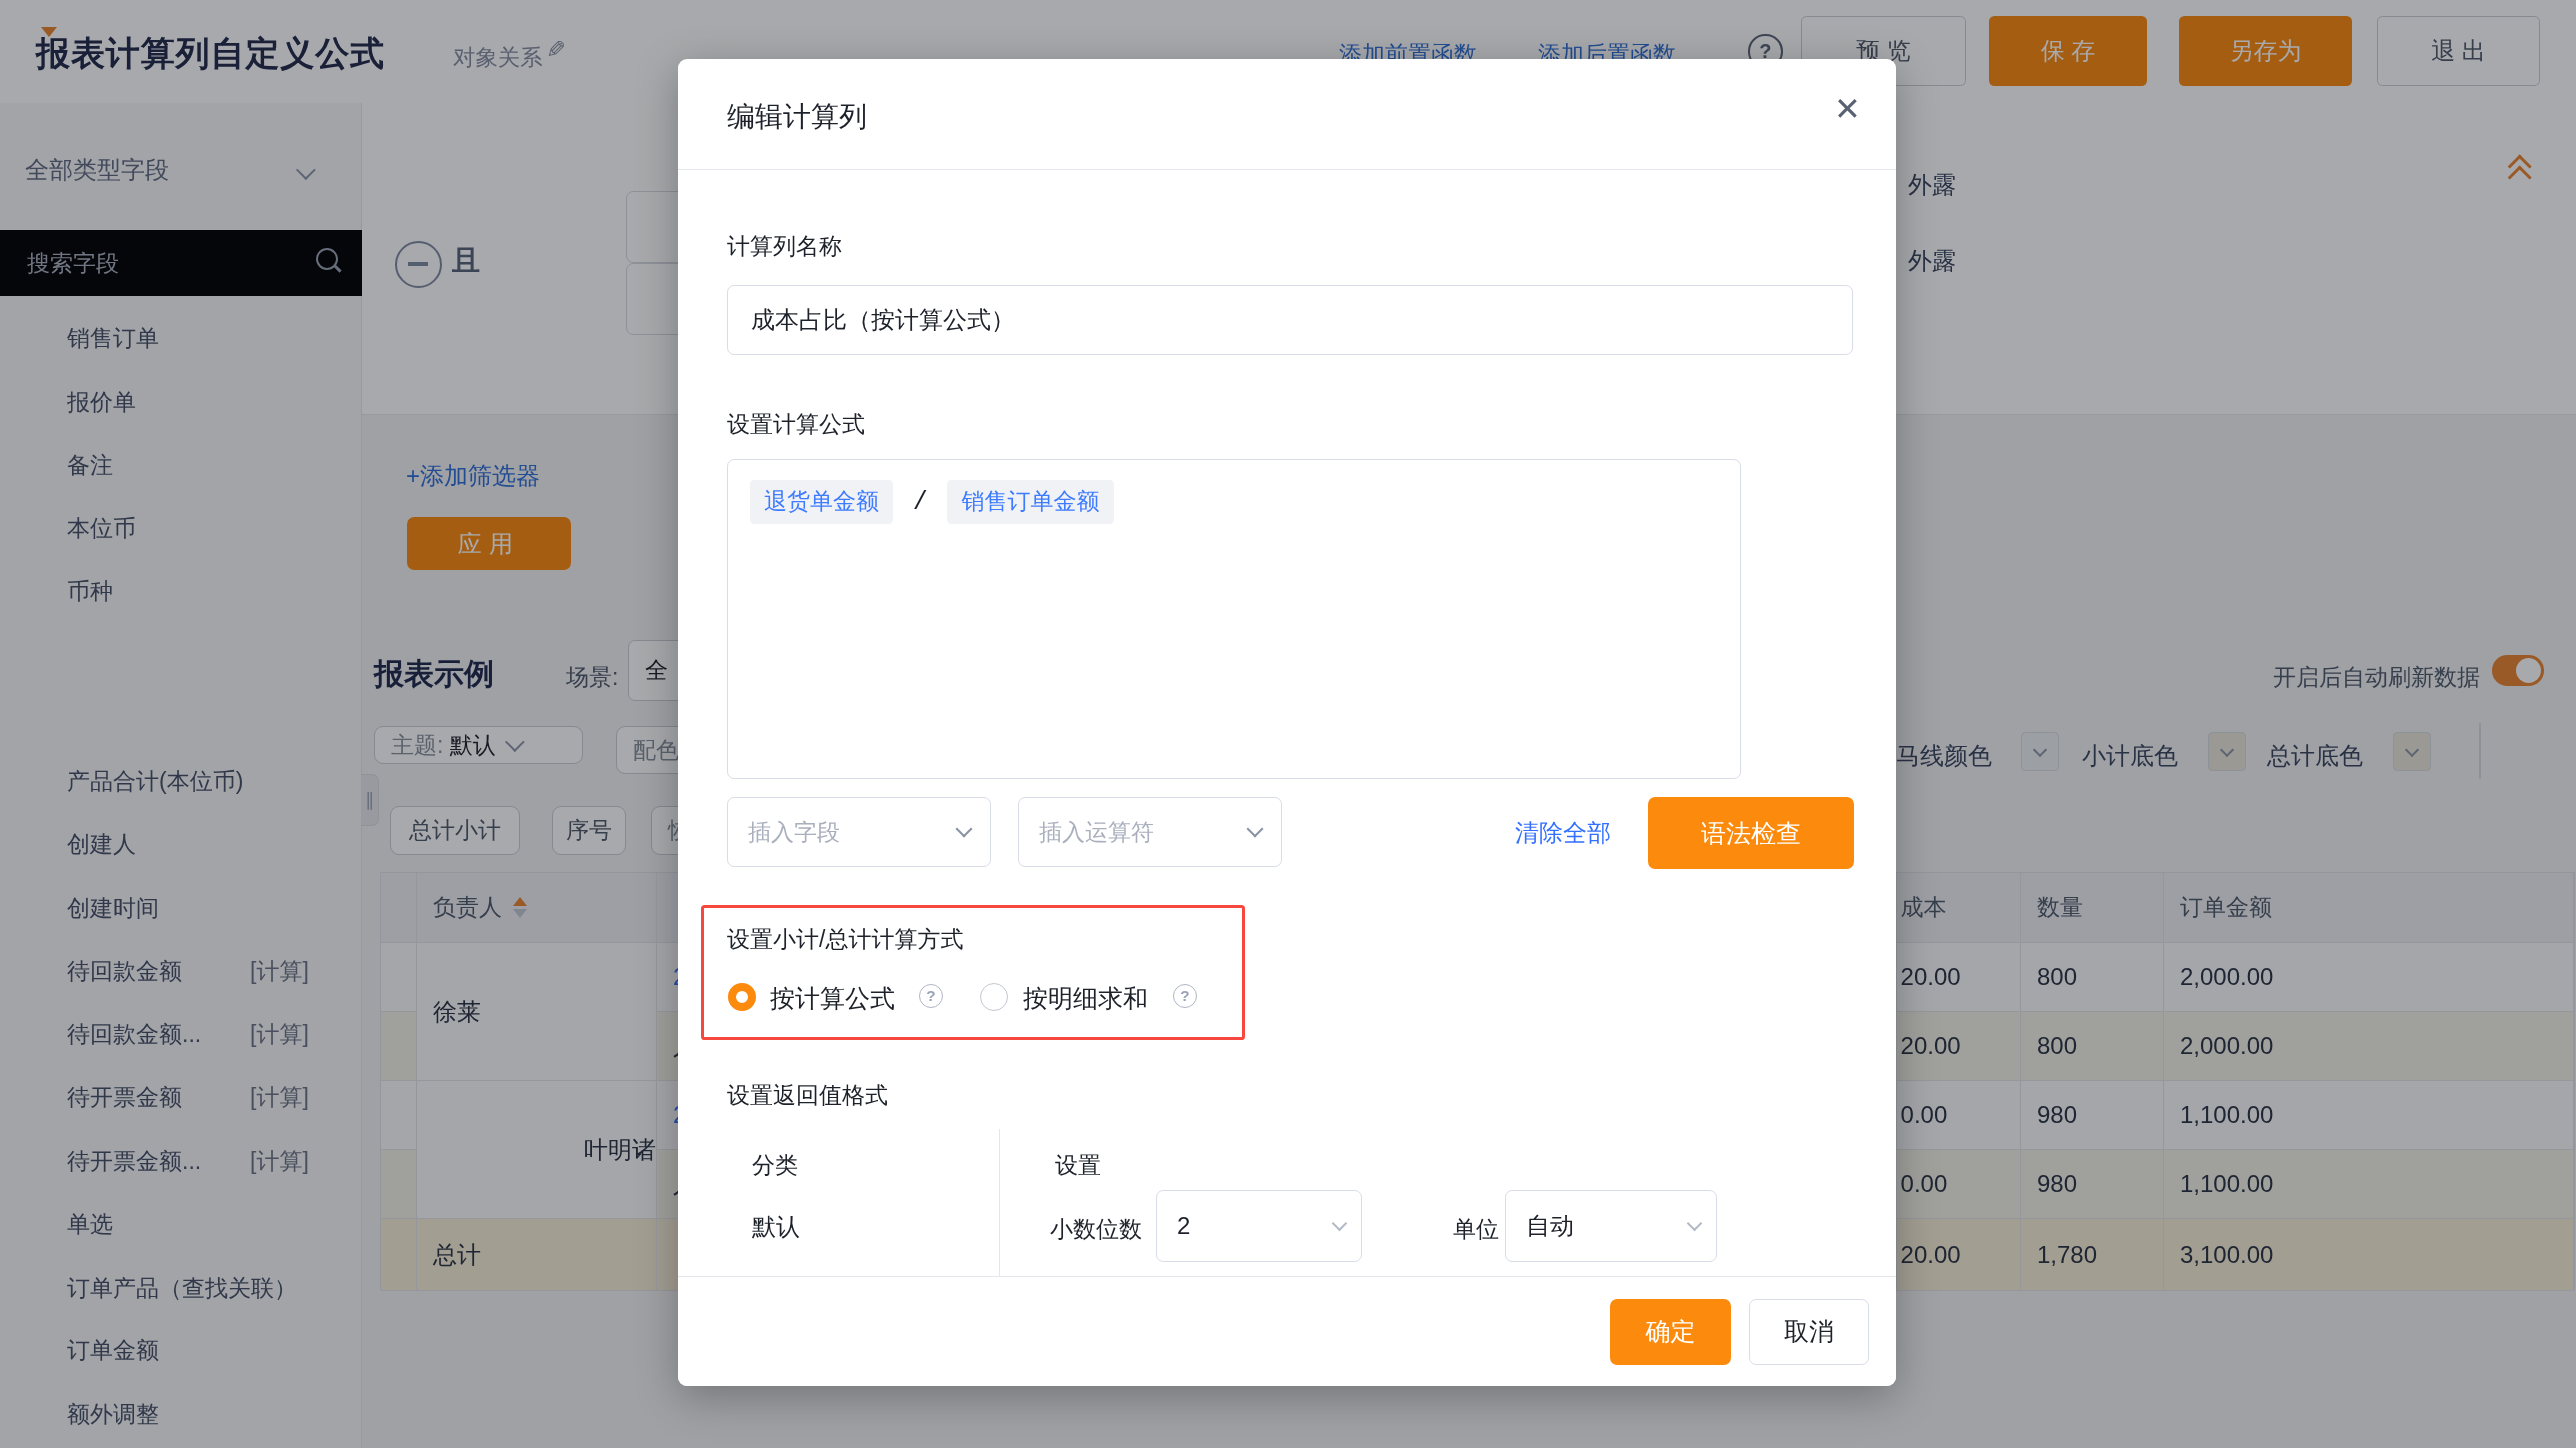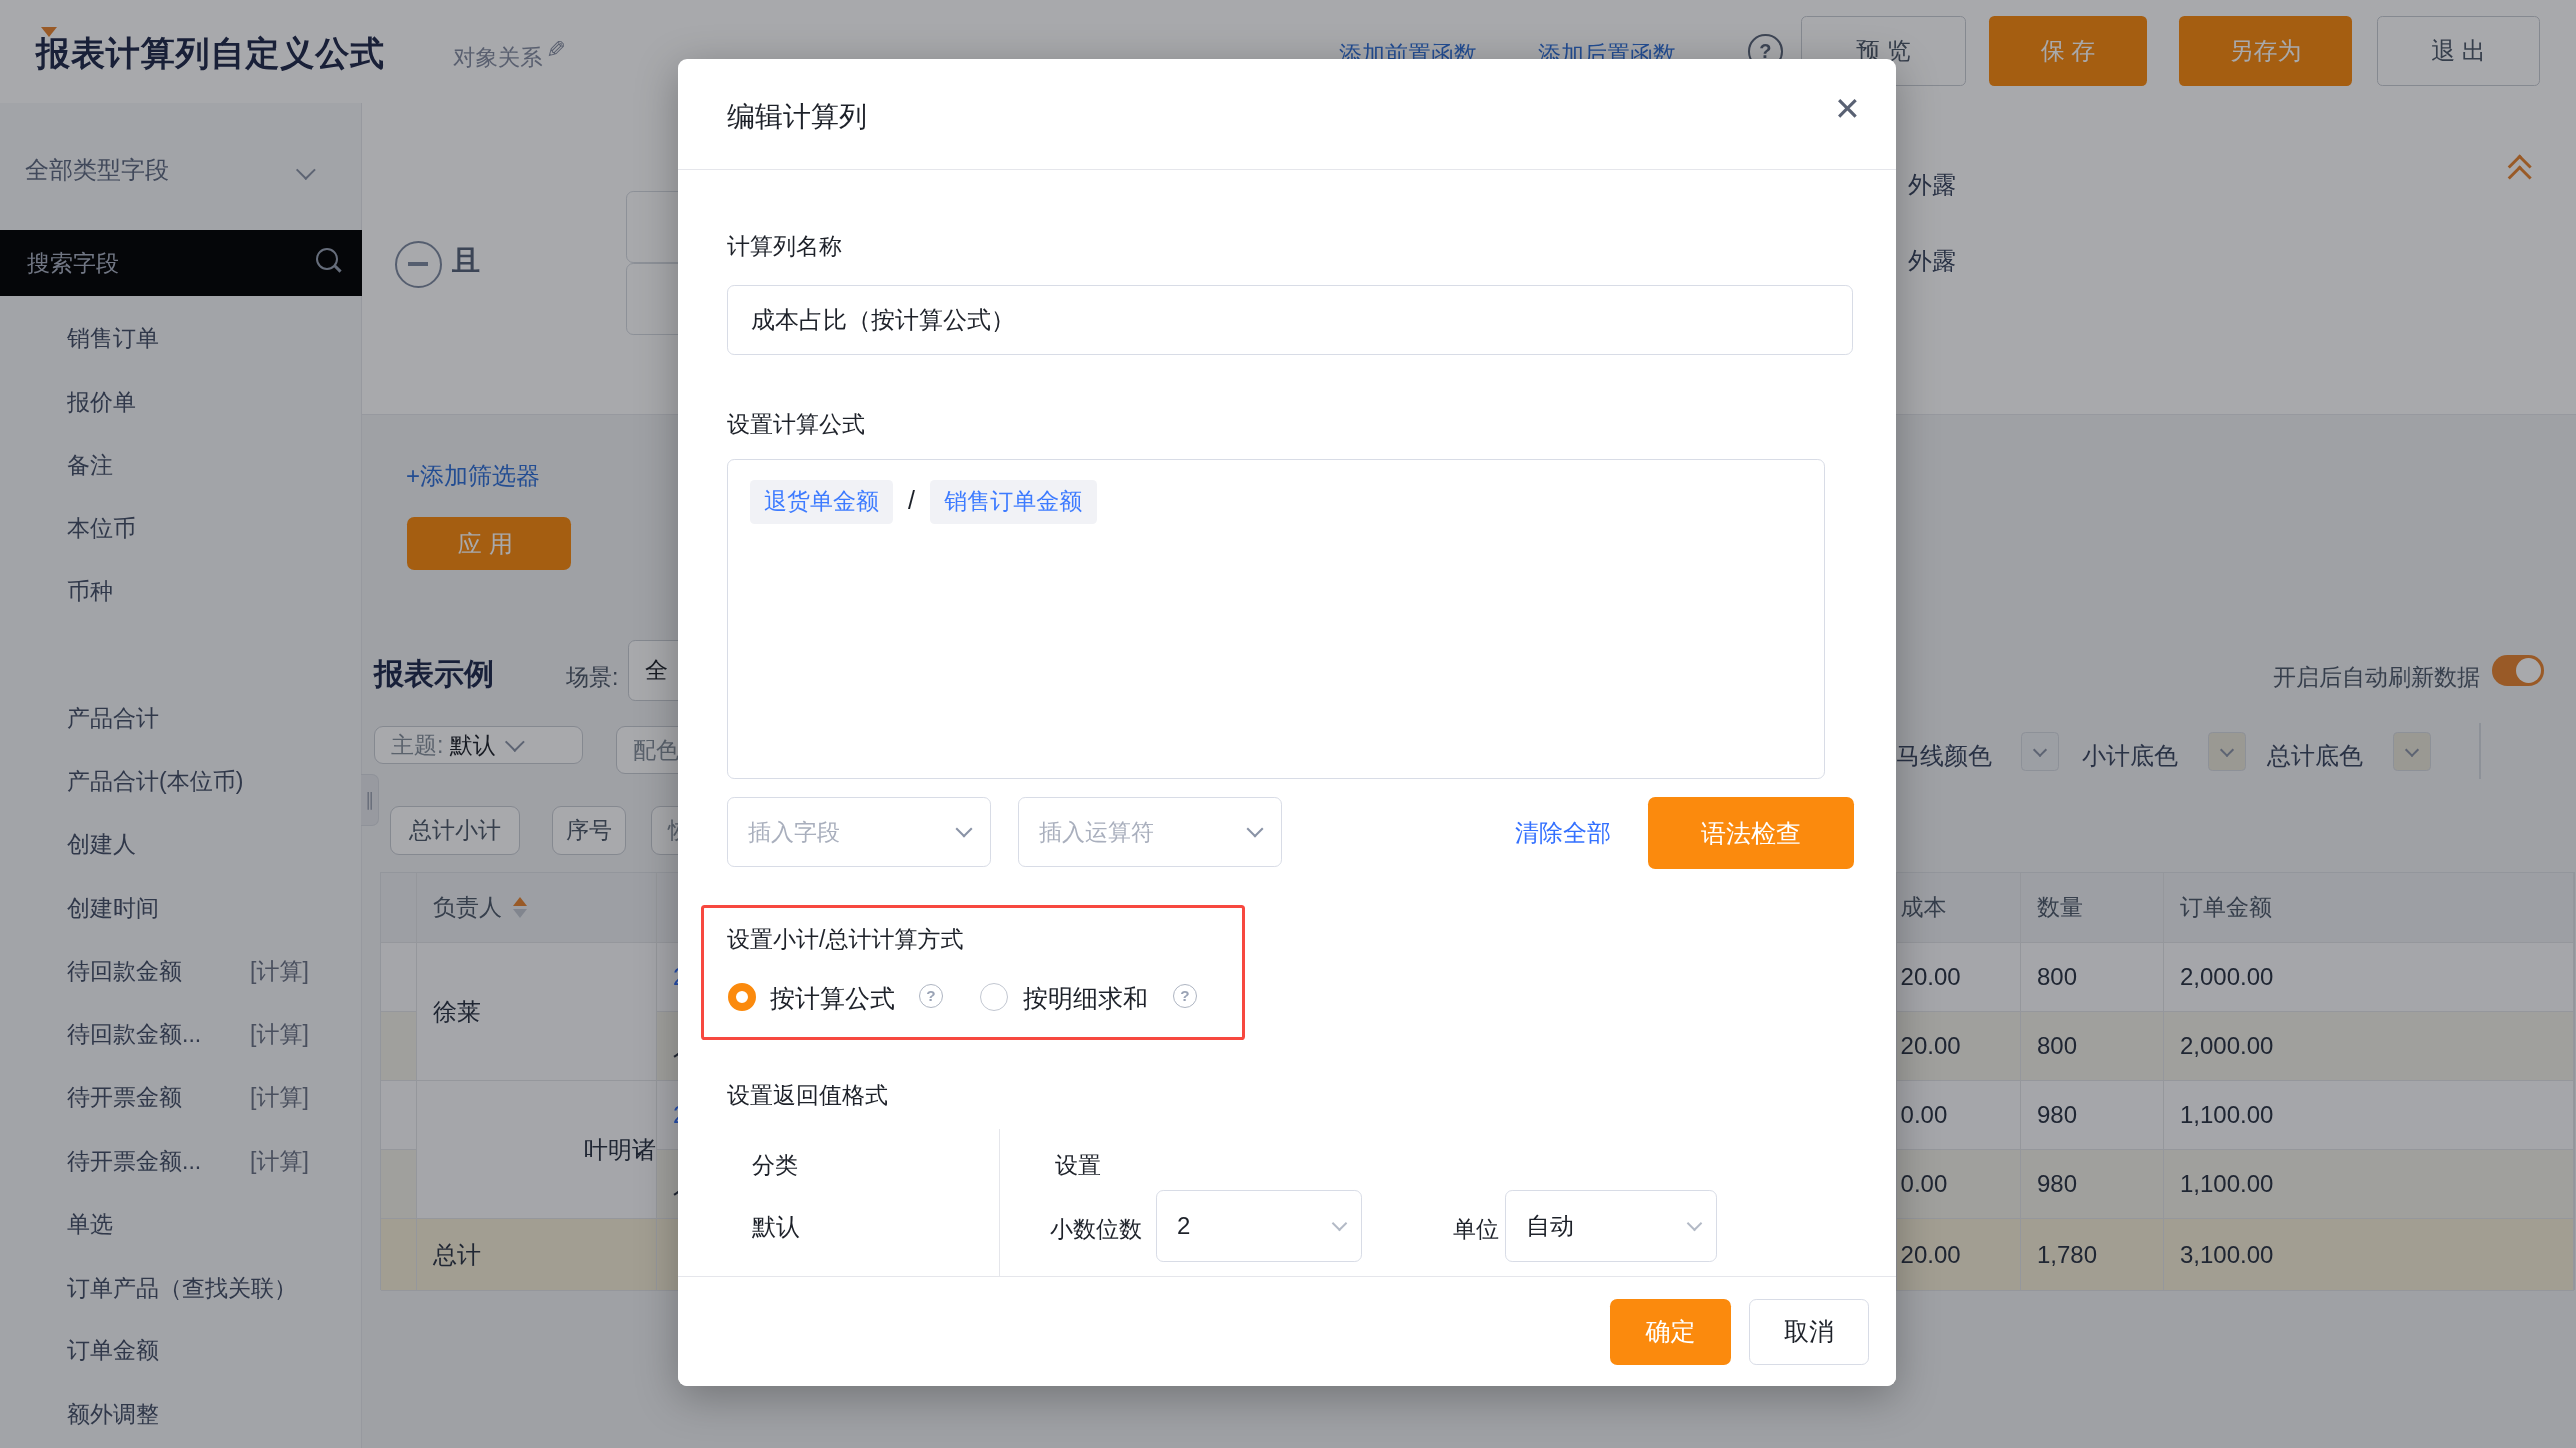--- a/index.html
+++ b/index.html
@@ -70,22 +70,22 @@
   
   .overlay{position:absolute;inset:0;background:rgba(15,18,24,0.36);z-index:50;}
   .modal{position:absolute;left:678px;top:59px;width:1218px;height:1327px;background:#FFF;border-radius:9px;
          box-shadow:0 10.8px 43px rgba(0,0,0,0.28);z-index:100;}
   .m-title{position:absolute;left:49px;top:39px;font-size:28px;font-weight:500;color:#1D2129;}
   .m-close{position:absolute;left:1156px;top:34px;font-size:32px;color:#596173;cursor:pointer;line-height:1;}
   .m-hdiv{position:absolute;left:0;top:110px;width:1218px;height:0.9px;background:#E5E6EB;}
   .m-label{position:absolute;font-size:23px;color:#1D2129;}
   .m-input{position:absolute;left:49px;width:1126px;height:70px;border:1.3px solid #D8DCE6;border-radius:7.2px;box-sizing:border-box;
            display:flex;align-items:center;padding-left:23px;font-size:24px;color:#1D2129;background:#FFF;}
-  .formula-box{position:absolute;left:49px;top:400px;width:1098px;height:320px;border:1.3px solid #D8DCE6;border-radius:7.2px;
-               box-sizing:border-box;padding:20px 21.5px;background:#FFF;}
+  .formula-box{position:absolute;left:49px;top:400px;width:1014px;height:320px;border:1.3px solid #D8DCE6;border-radius:7.2px;
+               box-sizing:border-box;padding:20px 21.5px;background:#FFF;font-family:Liberation Mono, monospace;}
   .chip{display:inline-block;background:#F1F2F6;border-radius:4.5px;padding:6.3px 14.4px;font-size:23px;color:#3D7BFF;cursor:pointer;}
   .op{display:inline-block;margin:0 10.8px;font-size:25px;color:#1D2129;}
   .m-select{position:absolute;top:738px;height:70px;border:1.3px solid #D8DCE6;border-radius:7.2px;box-sizing:border-box;
             display:flex;align-items:center;padding-left:20px;font-size:23px;color:#A9AFBD;background:#FFF;cursor:pointer;}
   .m-select .chev{position:absolute;right:20px;top:25px;width:10px;height:10px;}
   .syntax-btn{position:absolute;left:970px;top:738px;width:206px;height:72px;background:#FB8A0D;border-radius:7.2px;
               color:#FFF;font-size:25px;display:flex;align-items:center;justify-content:center;cursor:pointer;}
   .clear-link{position:absolute;left:837px;top:758px;font-size:24px;color:#3370FF;cursor:pointer;}
   .red-box{position:absolute;left:23px;top:846px;width:544px;height:135px;border:3.6px solid #F7483F;border-radius:3.6px;
            box-sizing:border-box;pointer-events:none;z-index:10;}
@@ -130,21 +130,20 @@
   <div class="searchbox">
     <div class="search-ph">搜索字段</div>
     <span class="mag"></span>
   </div>
   <span class="tree-caret"></span>
   <div class="snav" style="top:307px;"><span>销售订单</span></div>
   <div class="snav" style="top:371px;"><span>报价单</span></div>
   <div class="snav" style="top:434px;"><span>备注</span></div>
   <div class="snav" style="top:497px;"><span>本位币</span></div>
   <div class="snav" style="top:560px;"><span>币种</span></div>
-  <div class="snav" style="top:687px;"><span>产品合计</span></div>
   <div class="snav" style="top:750px;"><span>产品合计(本位币)</span></div>
   <div class="snav" style="top:813px;"><span>创建人</span></div>
   <div class="snav" style="top:877px;"><span>创建时间</span></div>
   <div class="snav" style="top:940px;"><span>待回款金额</span><span class="tag">[计算]</span></div>
   <div class="snav" style="top:1003px;"><span>待回款金额...</span><span class="tag">[计算]</span></div>
   <div class="snav" style="top:1066px;"><span>待开票金额</span><span class="tag">[计算]</span></div>
   <div class="snav" style="top:1130px;"><span>待开票金额...</span><span class="tag">[计算]</span></div>
   <div class="snav" style="top:1193px;"><span>单选</span></div>
   <div class="snav" style="top:1257px;"><span>订单产品（查找关联）</span></div>
   <div class="snav" style="top:1319px;"><span>订单金额</span></div>

